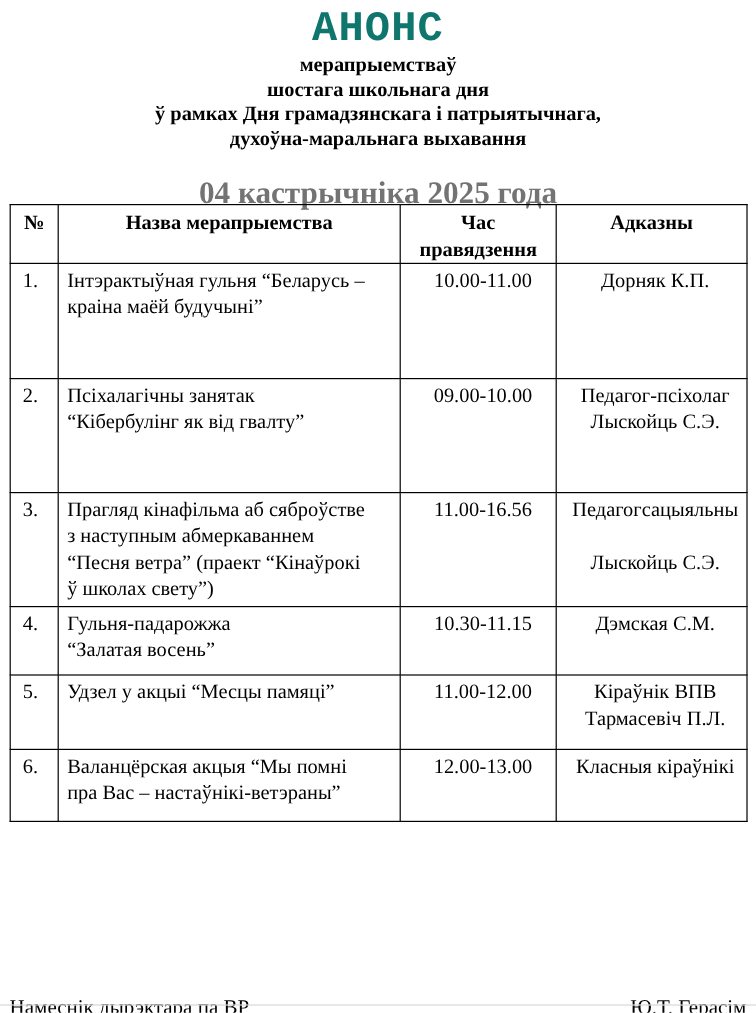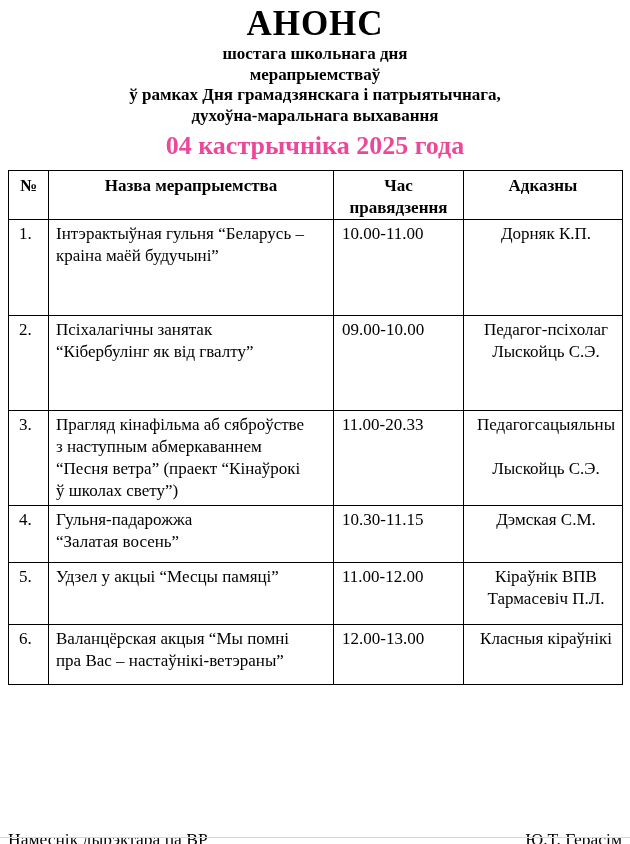--- a/index.html
+++ b/index.html
@@ -9,37 +9,38 @@
     font-family: "Liberation Serif", serif;
     color: #000000;
     position: relative;
     overflow: hidden;
   }
   .page { position: relative; width: 630px; height: 844px; background: #fff; }
 
   
   .doc-header { text-align: center; padding-top: 4px; }
   .doc-title {
-    color: #000000;
+    color: #0f766e;
     font-size: 35px;
     font-weight: bold;
     line-height: 40px;
     letter-spacing: 1px;
+    font-family: Liberation Mono, monospace;
   }
   .subtitle-line {
     font-weight: bold;
     font-size: 17px;
     line-height: 20.5px;
   }
   .doc-date {
-    color: #ec4899;
+    color: #737373;
     font-size: 26px;
     font-weight: bold;
     line-height: 30px;
-    margin-top: 5px;
+    margin-top: 20px;
   }
 
   
   table.events {
     position: absolute;
     top: 170px; left: 8px;
     width: 614px;
     border-collapse: collapse;
     table-layout: fixed;
   }
@@ -58,21 +59,21 @@
   tr.r0    { height: 96px; }
   tr.r1    { height: 95px; }
   tr.r2    { height: 95px; }
   tr.r3    { height: 57px; }
   tr.r4    { height: 62px; }
   tr.r5    { height: 60px; }
   tr.ftr   { height: 126px; }
 
   td.cell-num  { padding: 3px 0 0 10px; }
   td.cell-name { padding: 3px 2px 0 7px; white-space: pre-line; font-family: Liberation Serif, serif; }
-  td.cell-time { padding: 3px 0 0 8px; }
+  td.cell-time { padding: 3px 0 0 8px; text-align: center; }
   td.cell-resp { padding: 3px 2px 0 8px; white-space: pre-line; text-align: center; }
 
   td.footer-cell { text-align: center; padding: 2px 0 0 0; }
   .footer-line { font-size: 17px; line-height: 20.5px; }
   .footer-line:nth-child(odd) { font-weight: bold; }
 
   
   .signature {
     position: absolute;
     top: 828px; left: 8px; right: 8px;
@@ -88,22 +89,22 @@
     background: #d8d8d8;
   }
 </style>
 </head>
 <body>
 
 <div class="page">
 
   <div class="doc-header">
     <div class="doc-title">АНОНС</div>
+    <div class="subtitle-line">мерапрыемстваў</div>
     <div class="subtitle-line">шостага школьнага дня</div>
-    <div class="subtitle-line">мерапрыемстваў</div>
     <div class="subtitle-line">ў рамках Дня грамадзянскага і патрыятычнага,</div>
     <div class="subtitle-line">духоўна-маральнага выхавання</div>
     <div class="doc-date">04 кастрычніка 2025 года</div>
   </div>
 
   <table class="events">
     <colgroup>
       <col style="width:40px">
       <col style="width:285px">
       <col style="width:130px">
@@ -132,21 +133,21 @@
         <td class="cell-time">09.00-10.00</td>
         <td class="cell-resp">Педагог-псіхолаг
 Лыскойць С.Э.</td>
       </tr>
       <tr class="r2">
         <td class="cell-num">3.</td>
         <td class="cell-name">Прагляд кінафільма аб сяброўстве
 з наступным абмеркаваннем
 “Песня ветра” (праект “Кінаўрокі
 ў школах свету”)</td>
-        <td class="cell-time">11.00-20.33</td>
+        <td class="cell-time">11.00-16.56</td>
         <td class="cell-resp">Педагогсацыяльны
 
 Лыскойць С.Э.</td>
       </tr>
       <tr class="r3">
         <td class="cell-num">4.</td>
         <td class="cell-name">Гульня-падарожжа
 “Залатая восень”</td>
         <td class="cell-time">10.30-11.15</td>
         <td class="cell-resp">Дэмская С.М.</td>

